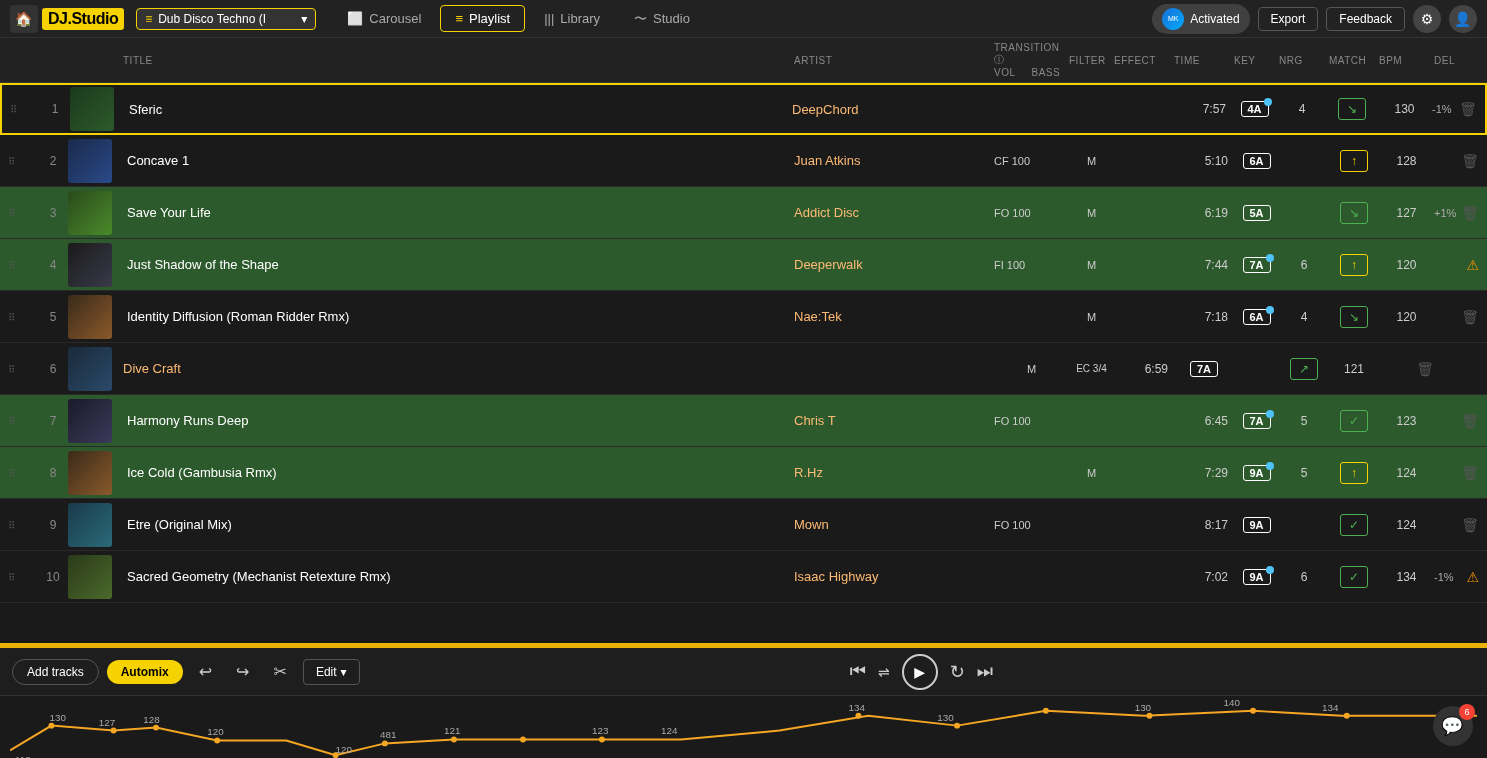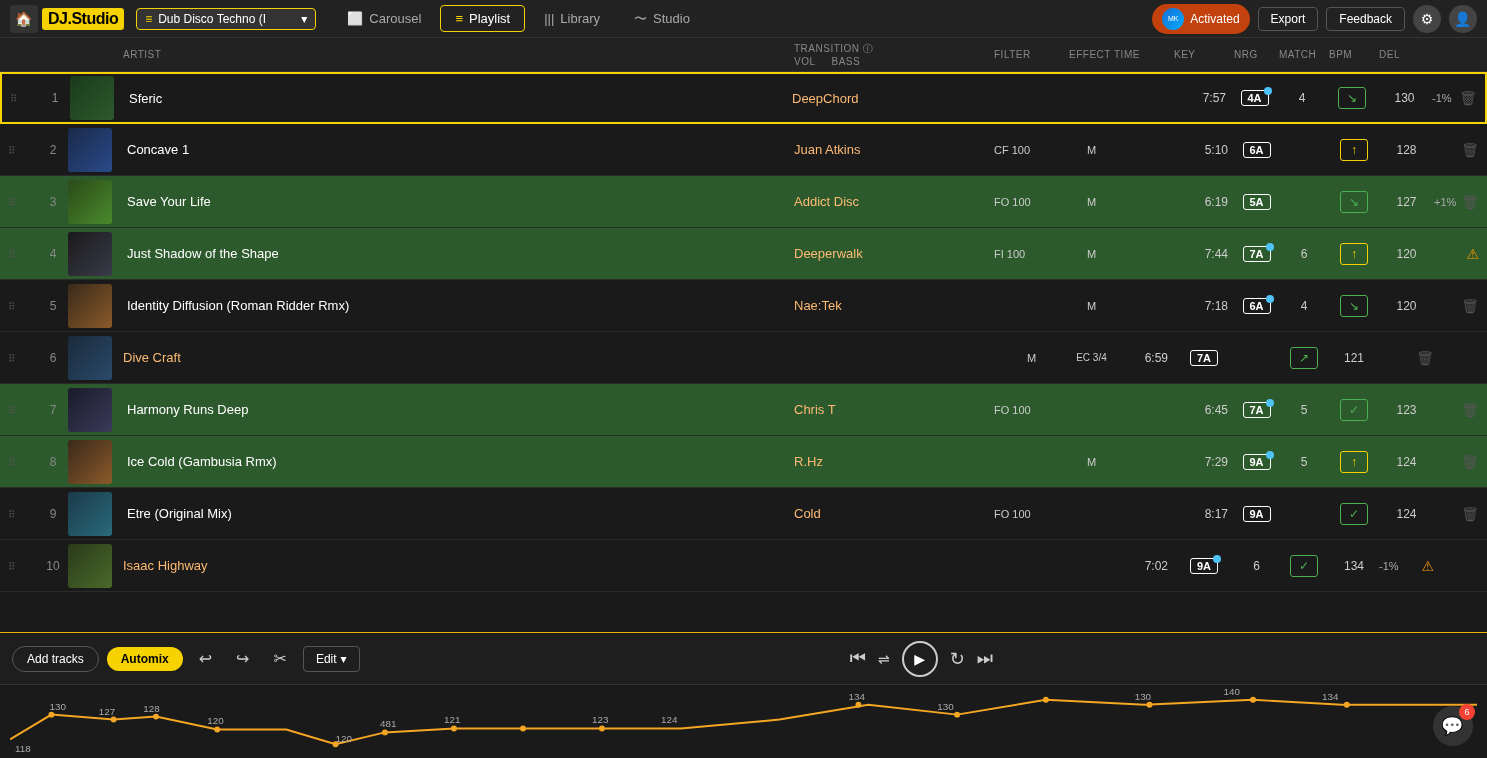--- a/index.html
+++ b/index.html
@@ -83,21 +83,21 @@
     .header-right {
       margin-left: auto;
       display: flex;
       align-items: center;
       gap: 8px;
     }
     .activated-btn {
       display: flex;
       align-items: center;
       gap: 6px;
-      background: #c2410c;
+      background: #404040;
       border-radius: 20px;
       padding: 4px 10px;
       font-size: 12px;
       text-align: center;
     }
     .mixed-key-logo {
       width: 22px; height: 22px;
       border-radius: 50%;
       background: linear-gradient(135deg, #1a6fd4, #00aaff);
       display: flex; align-items: center; justify-content: center;
@@ -243,21 +243,21 @@
     .thumb-6 { background: linear-gradient(135deg, #1a2a3a, #2a4a6a); }
     .thumb-7 { background: linear-gradient(135deg, #1a1a2a, #3a3a5a); }
     .thumb-8 { background: linear-gradient(135deg, #3a2a1a, #8a5a2a); color: #f5d200; font-size: 9px; }
     .thumb-9 { background: linear-gradient(135deg, #1a3a4a, #2a6a7a); }
     .thumb-10 { background: linear-gradient(135deg, #2a3a1a, #4a6a2a); }
 
     
     .bottom-controls {
       height: 52px;
       background: #1e1e1e;
-      border-top: 1px solid #eab308;
+      border-top: 5px solid #eab308;
       display: flex;
       align-items: center;
       padding: 0 12px;
       gap: 8px;
     }
     .add-tracks-btn {
       background: transparent;
       border: 1px solid #555;
       color: #fff;
       padding: 5px 14px;
@@ -414,20 +414,21 @@
     <button class="feedback-btn">Feedback</button>
     <div class="settings-icon">⚙</div>
     <div class="user-avatar">👤</div>
   </div>
 </div>
 
 <div class="table-header">
   <div></div>
   <div></div>
   <div></div>
+  <div>Title</div>
   <div>Artist</div>
   <div>
     <div style="font-size:10px;">TRANSITION ⓘ</div>
     <div style="display:flex;gap:16px;text-align:center;">
       <span>Vol</span>
       <span>Bass</span>
     </div>
   </div>
   <div>Filter</div>
   <div>Effect</div>
@@ -731,21 +732,21 @@
     </div>
     <div class="col-num row-num">9</div>
     <div class="col-thumb">
       <div class="track-thumb thumb-9">
         <div class="thumb-inner"></div>
       </div>
     </div>
     <div class="col-title track-title-cell">
       <span class="track-title">Etre (Original Mix)</span>
     </div>
-    <div class="col-artist artist-name">Cold</div>
+    <div class="col-artist artist-name">Mown</div>
     <div class="col-transition transition-cell">
       <span>FO 100</span>
     </div>
     <div class="col-filter filter-cell"></div>
     <div class="col-effect effect-cell"></div>
     <div class="col-time time-cell">8:17</div>
     <div class="col-key" style="display:flex;align-items:center;justify-content:center;">
       <span class="key-badge highlight">
         9A
         
@@ -763,20 +764,23 @@
   </div>
     <div class="table-row">
     <div class="col-drag">
       <span class="drag-handle">⠿</span>
     </div>
     <div class="col-num row-num">10</div>
     <div class="col-thumb">
       <div class="track-thumb thumb-10">
         <div class="thumb-inner"></div>
       </div>
+    </div>
+    <div class="col-title track-title-cell">
+      <span class="track-title">Sacred Geometry (Mechanist Retexture Rmx)</span>
     </div>
     <div class="col-artist artist-name">Isaac Highway</div>
     <div class="col-transition transition-cell">
       
     </div>
     <div class="col-filter filter-cell"></div>
     <div class="col-effect effect-cell"></div>
     <div class="col-time time-cell">7:02</div>
     <div class="col-key" style="display:flex;align-items:center;justify-content:center;">
       <span class="key-badge highlight">

